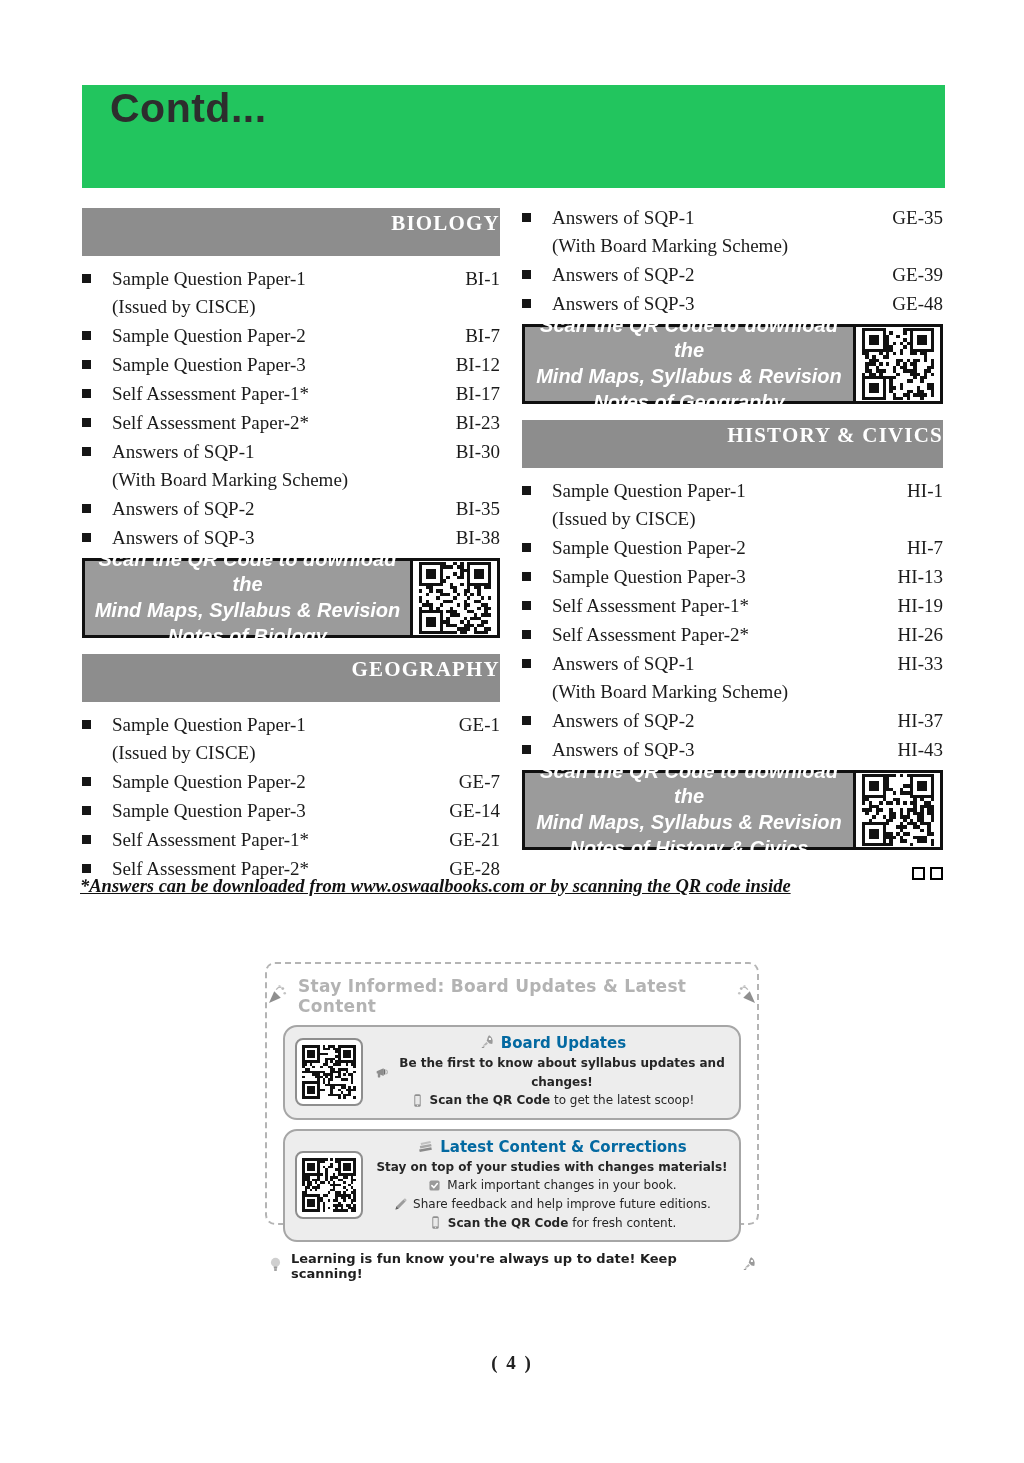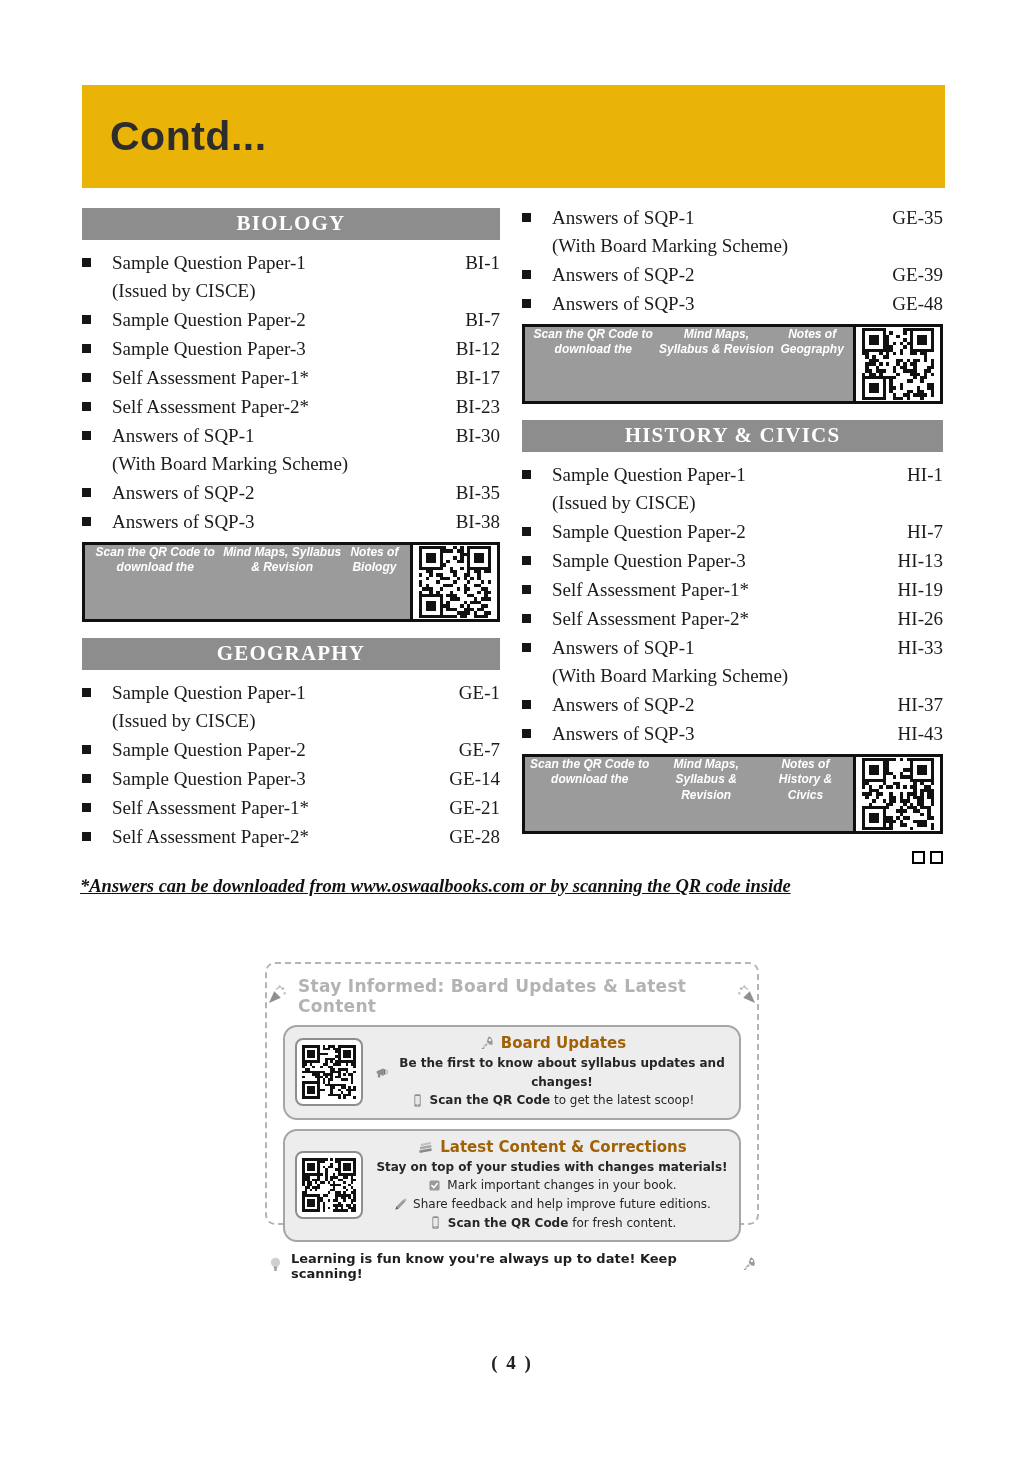--- a/index.html
+++ b/index.html
@@ -1,43 +1,43 @@
 <!DOCTYPE html>
 <html><head>
 <meta charset="utf-8">
 <style>
   html,body{margin:0;padding:0;background:#fff;}
   body{width:1024px;height:1463px;position:relative;overflow:hidden;
        font-family:"Liberation Serif",serif;color:#1b1b1b;}
 
   
   #contd{position:absolute;left:82px;top:85px;width:863px;height:103px;
-         background:#eab308;display:flex;align-items:center;}
+         background:#22c55e;display:flex;}
   #contd .t{font-family:"Liberation Sans",sans-serif;font-weight:bold;
             font-size:41px;color:#2d2d2d;margin-left:28px;letter-spacing:.5px;}
 
   
   .col{position:absolute;}
   #col-left{left:82px;top:208px;width:418px;}
   #col-right{left:522px;top:203px;width:421px;}
 
   .sec-header{background:#8d8d8d;color:#fff;font-weight:bold;font-size:21px;
-              text-align:center;letter-spacing:1.2px;padding:3px 0 4px;
+              text-align:right;letter-spacing:1.2px;padding:3px 0 20px;
               margin-bottom:8px;}
   .toc-item{display:flex;align-items:center;font-size:19px;line-height:29px;}
   .toc-item .bullet{width:9px;height:9px;background:#161616;flex:none;margin-right:21px;}
   .toc-item .lbl{flex:1;white-space:nowrap;}
   .toc-item .pg{flex:none;}
   .toc-sub{margin-left:30px;font-size:19px;line-height:28px;}
 
   .banner{display:flex;border:3px solid #101010;background:#9b9b9b;
           margin:6px 0 16px;height:80px;box-sizing:border-box;}
-  .banner-text{flex:1;display:flex;flex-direction:row;justify-content:center;
+  .banner-text{flex:1;display:flex;flex-direction:column;justify-content:center;
                color:#fff;font-family:"Liberation Sans",sans-serif;font-weight:bold;
-               font-style:italic;font-size:12px;line-height:1.28;text-align:center;
+               font-style:italic;font-size:20px;line-height:1.28;text-align:center;
                padding:0 4px;}
   .banner-qr{flex:none;width:84px;background:#fff;border-left:3px solid #101010;
              display:flex;align-items:center;justify-content:center;}
   .banner-qr .qr{width:72px;height:72px;}
   .qr svg{display:block;width:100%;height:100%;}
 
   .endmark{text-align:right;margin-top:14px;height:16px;}
   .endmark .sq{display:inline-block;width:9px;height:9px;border:2.5px solid #000;
                margin-left:5px;background:#fff;}
 
@@ -51,22 +51,22 @@
   #si-title{display:flex;align-items:center;justify-content:flex-start;gap:10px;
             margin-top:12px;color:#b3b3b3;font-weight:bold;font-size:17px;
             letter-spacing:.3px;}
   .si-card{margin:9px 16px 0;background:#ededed;border:2px solid #a6a6a6;
            border-radius:14px;padding:7px 10px 8px;display:flex;align-items:center;
            gap:12px;box-sizing:border-box;}
   .si-qr{flex:none;width:64px;height:64px;background:#fff;border:2px solid #8e8e8e;
          border-radius:8px;display:flex;align-items:center;justify-content:center;}
   .si-qr .qr{width:54px;height:54px;}
   .si-body{flex:1;text-align:center;}
-  .si-card-title{display:flex;align-items:flex-end;justify-content:center;gap:6px;
-                 color:#a16207;font-weight:bold;font-size:15px;margin-bottom:2px;}
+  .si-card-title{display:flex;align-items:flex-start;justify-content:center;gap:6px;
+                 color:#0369a1;font-weight:bold;font-size:15px;margin-bottom:2px;}
   .si-line{display:flex;align-items:center;justify-content:center;gap:5px;
            font-size:12px;color:#262626;line-height:1.55;}
   .si-line .b{font-weight:bold;}
   .si-line .n{font-weight:normal;}
   #si-footer{display:flex;align-items:center;justify-content:center;gap:7px;
              margin-top:9px;font-weight:bold;font-size:13px;color:#1f1f1f;}
 
   .icon{display:inline-flex;width:15px;height:15px;flex:none;}
   .icon svg{width:100%;height:100%;}
   .icon.lg{width:17px;height:17px;}

